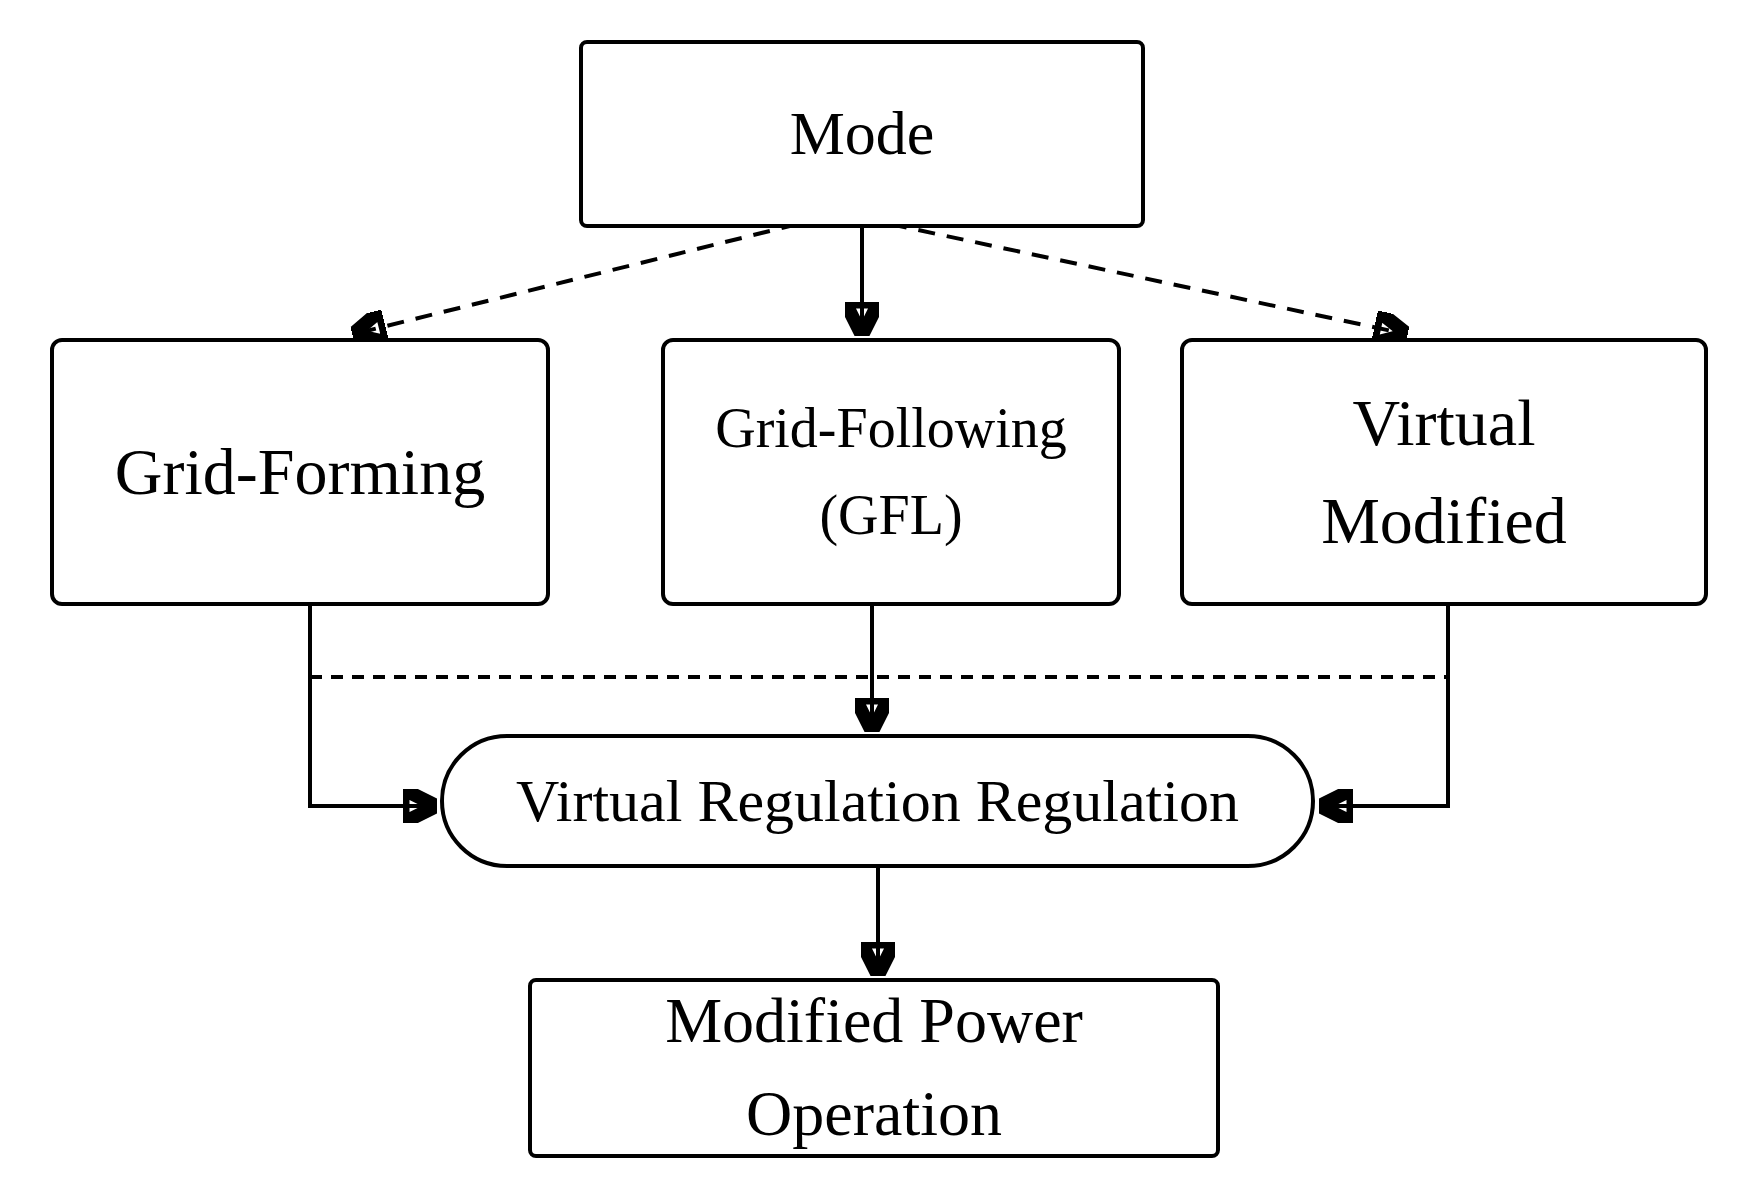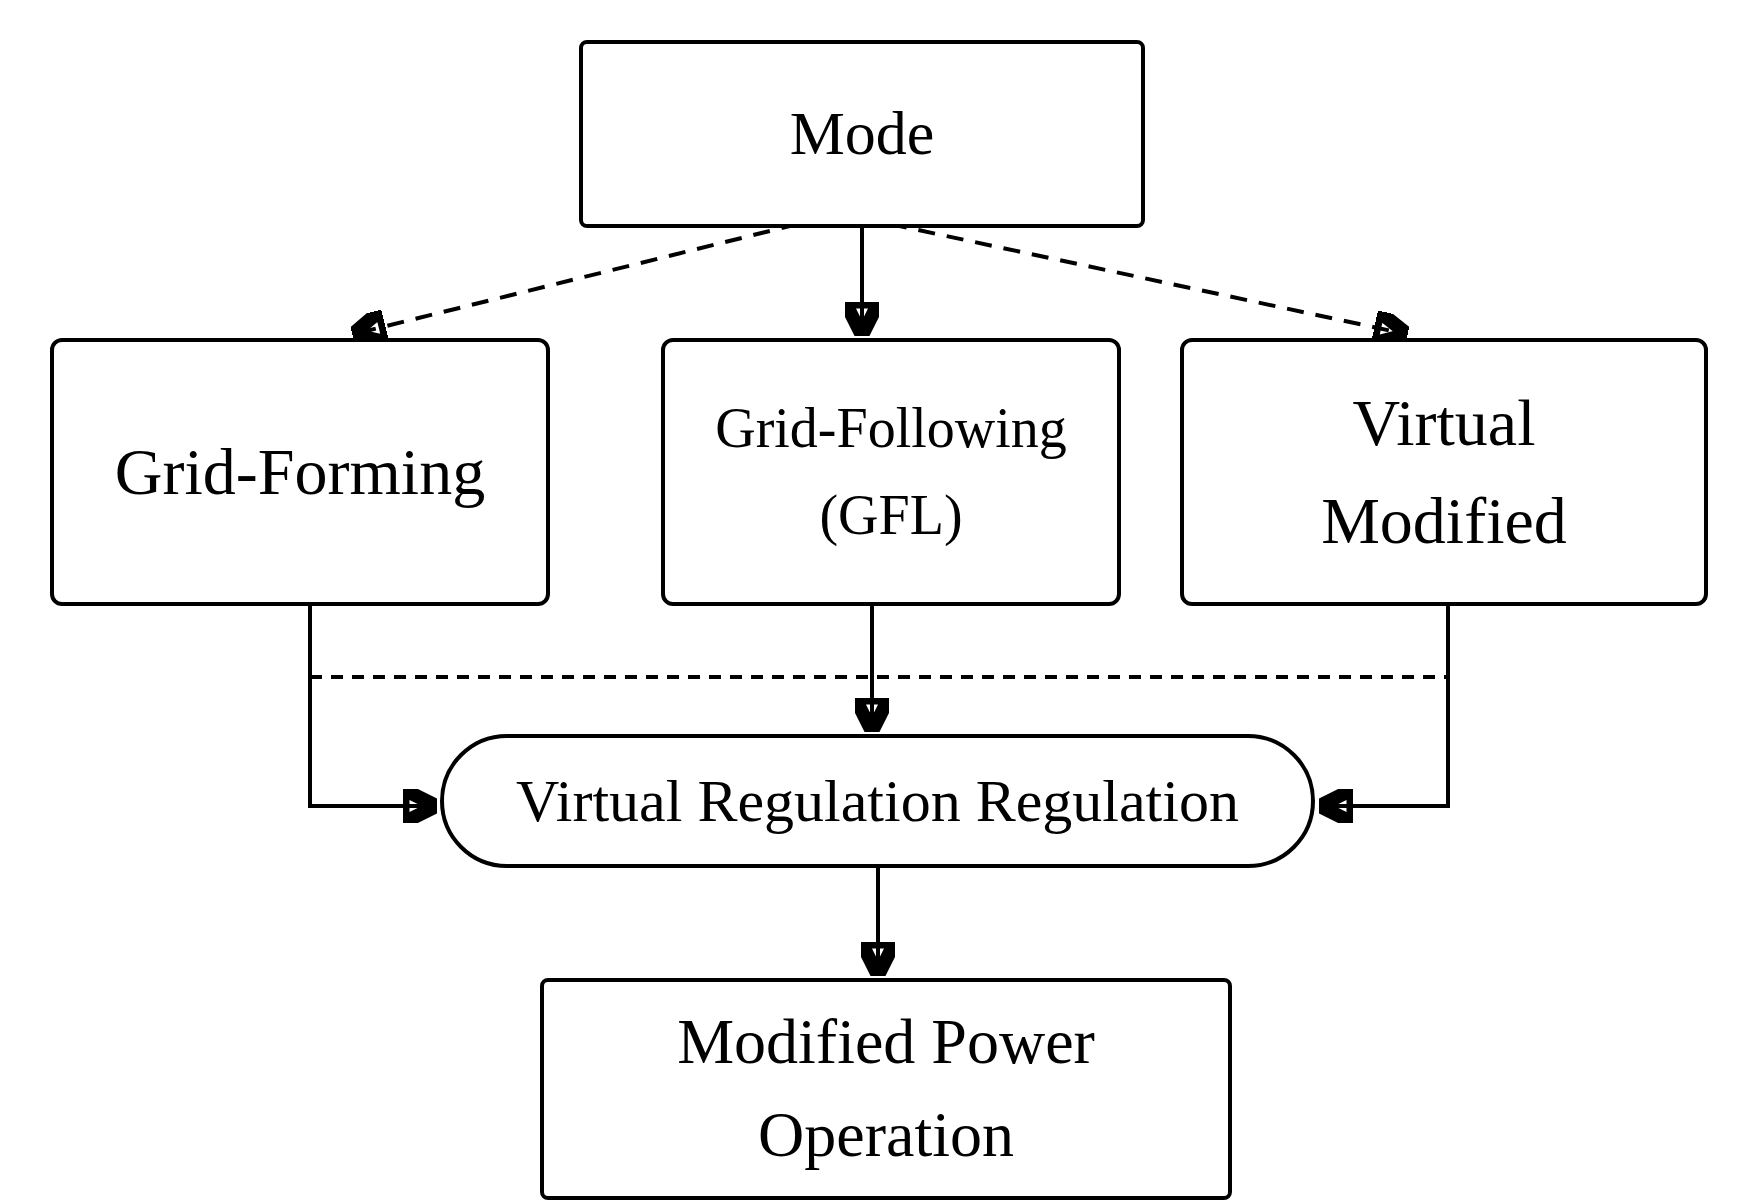--- a/index.html
+++ b/index.html
@@ -56,21 +56,21 @@
   .node-islanded {
     left: 1180px; top: 338px; width: 528px; height: 268px;
     font-size: 66px; line-height: 1.48;
   }
   .node-vir {
     left: 440px; top: 734px; width: 875px; height: 134px;
     border-radius: 67px;
     font-size: 60px; line-height: 1.1;
   }
   .node-mpc {
-    left: 540px; top: 978px; width: 692px; height: 222px;
+    left: 528px; top: 978px; width: 692px; height: 180px;
     font-size: 64px; line-height: 1.45;
   }
 
   .wires path {
     stroke: #000000;
     stroke-width: 4;
     fill: none;
   }
   .wires path.dashed-diag { stroke-dasharray: 17 12; }
   .wires path.dashed-horiz { stroke-dasharray: 12 9; }

